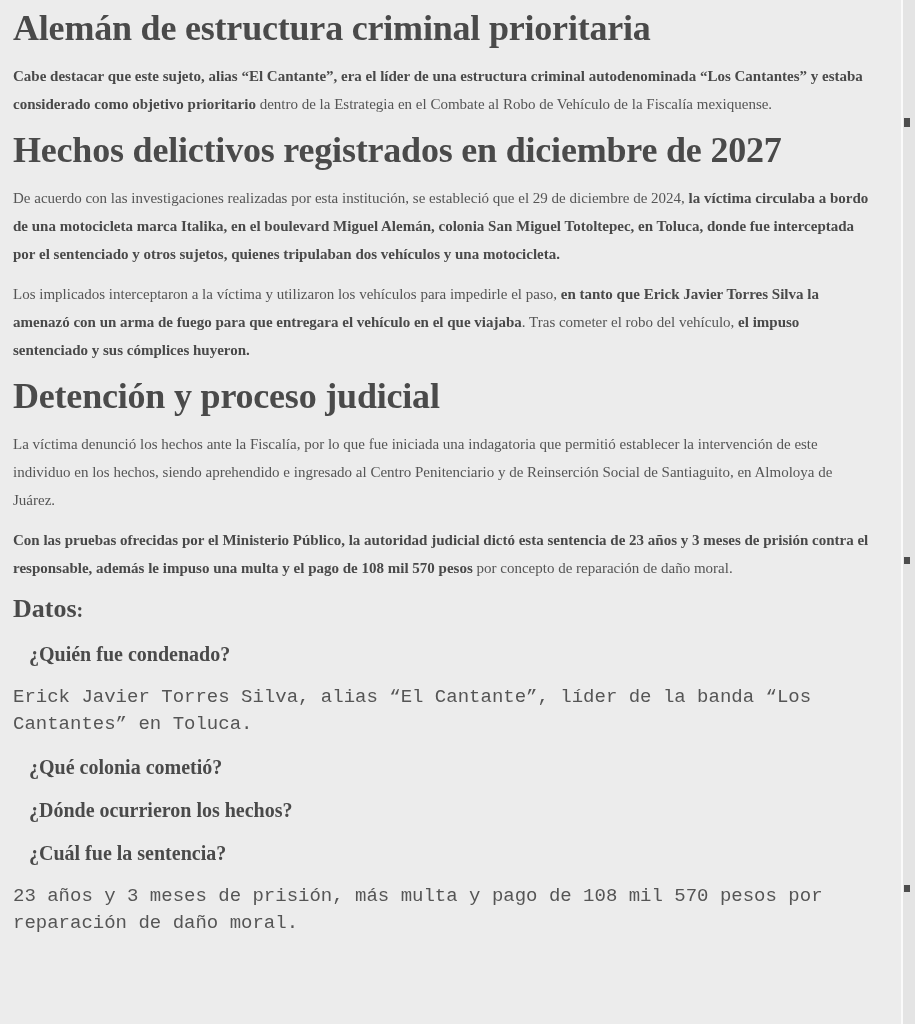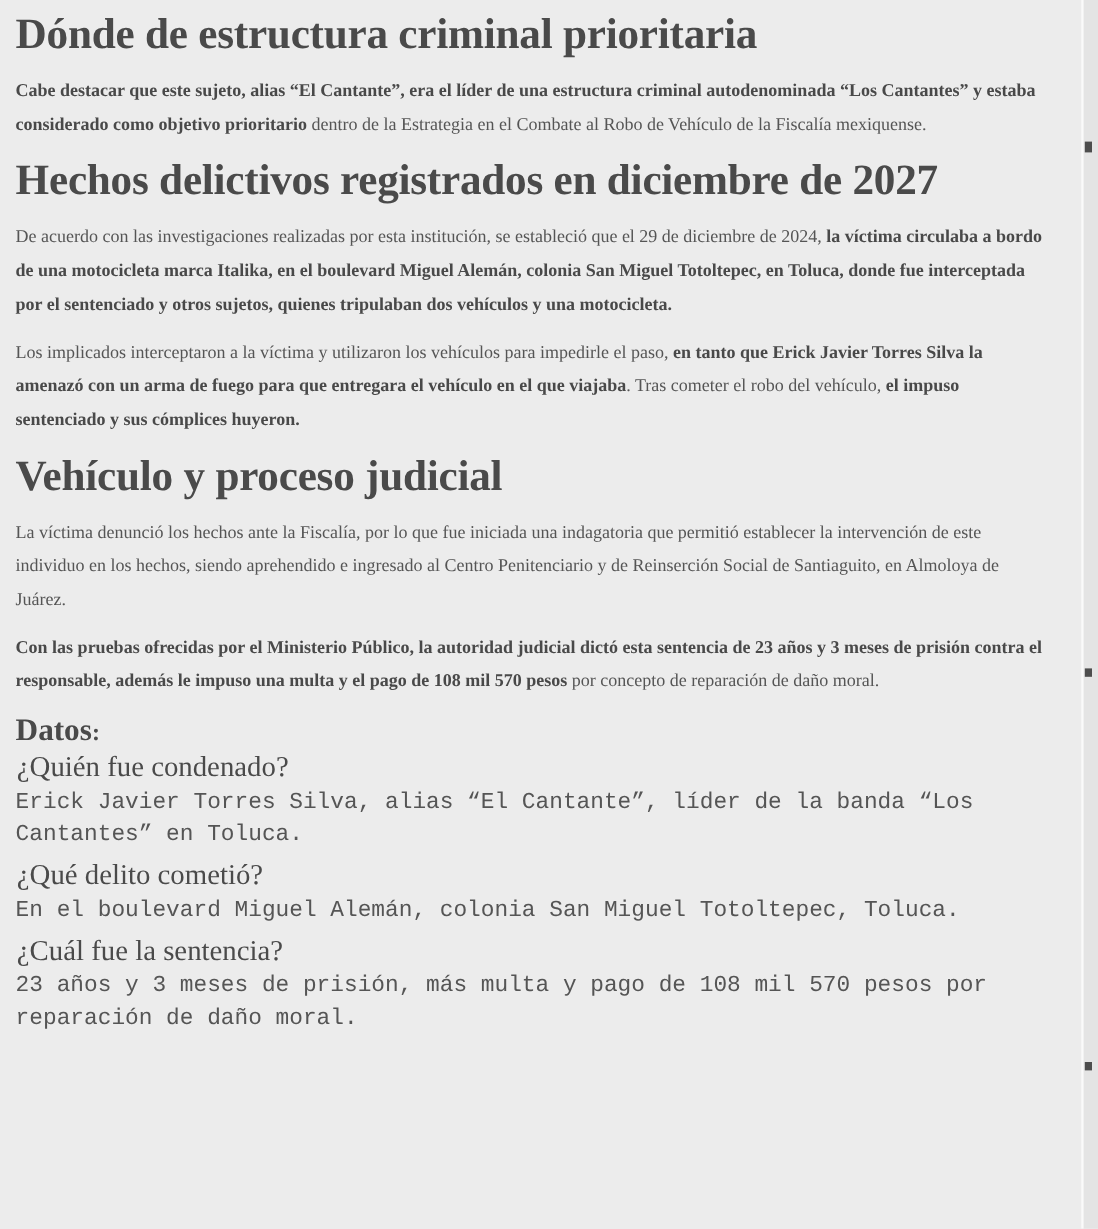--- a/index.html
+++ b/index.html
@@ -36,25 +36,25 @@
   .datos-heading {
     font-size: 26px;
     line-height: 30px;
     font-weight: bold;
     color: #4a4a4a;
     margin: 10px 0 0;
   }
   .datos-heading .colon { font-size: 20px; }
   .qa-block { margin: 0; }
   .qa-q {
-    font-size: 24px;
+    font-size: 20px;
     line-height: 27px;
-    font-weight: normal;
+    font-weight: bold;
     color: #4a4a4a;
-    margin: 1px;
+    margin: 16px;
   }
   .qa-a {
     font-size: 19px;
     line-height: 27px;
     color: #555555;
     margin: 0 0 8px;
     max-width: 872px;
     font-family: Liberation Mono, monospace;
   }
   
@@ -75,49 +75,49 @@
   }
   .frag-1 { top: 118px; height: 9px; }
   .frag-2 { top: 557px; height: 7px; }
   .frag-3 { top: 885px; height: 7px; }
 </style>
 </head>
 <body>
 
 <div class="content">
 
-  <h1 class="headline">Dónde de estructura criminal prioritaria</h1>
+  <h1 class="headline">Alemán de estructura criminal prioritaria</h1>
 
   <p class="body"><strong>Cabe destacar que este sujeto, alias “El Cantante”, era el líder de una estructura criminal autodenominada “Los Cantantes” y estaba considerado como objetivo prioritario</strong><span> dentro de la Estrategia en el Combate al Robo de Vehículo de la Fiscalía mexiquense.</span></p>
 
   <h2 class="headline">Hechos delictivos registrados en diciembre de 2027</h2>
 
   <p class="body"><span>De acuerdo con las investigaciones realizadas por esta institución, se estableció que el 29 de diciembre de 2024, </span><strong>la víctima circulaba a bordo de una motocicleta marca Italika, en el boulevard Miguel Alemán, colonia San Miguel Totoltepec, en Toluca, donde fue interceptada por el sentenciado y otros sujetos, quienes tripulaban dos vehículos y una motocicleta.</strong></p>
 
   <p class="body"><span>Los implicados interceptaron a la víctima y utilizaron los vehículos para impedirle el paso, </span><strong>en tanto que Erick Javier Torres Silva la amenazó con un arma de fuego para que entregara el vehículo en el que viajaba</strong><span>. Tras cometer el robo del vehículo, </span><strong>el impuso sentenciado y sus cómplices huyeron.</strong></p>
 
-  <h2 class="headline">Vehículo y proceso judicial</h2>
+  <h2 class="headline">Detención y proceso judicial</h2>
 
   <p class="body">La víctima denunció los hechos ante la Fiscalía, por lo que fue iniciada una indagatoria que permitió establecer la intervención de este individuo en los hechos, siendo aprehendido e ingresado al Centro Penitenciario y de Reinserción Social de Santiaguito, en Almoloya de Juárez.</p>
 
   <p class="body"><strong>Con las pruebas ofrecidas por el Ministerio Público, la autoridad judicial dictó esta sentencia de 23 años y 3 meses de prisión contra el responsable, además le impuso una multa y el pago de 108 mil 570 pesos</strong><span> por concepto de reparación de daño moral.</span></p>
 
   <h3 class="datos-heading"><span>Datos</span><span class="colon">:</span></h3>
 
   <div class="qa-block">
     <p class="qa-q">¿Quién fue condenado?</p>
     <p class="qa-a">Erick Javier Torres Silva, alias “El Cantante”, líder de la banda “Los Cantantes” en Toluca.</p>
   </div>
 
   <div class="qa-block">
-    <p class="qa-q">¿Qué delito cometió?</p>
+    <p class="qa-q">¿Qué colonia cometió?</p>
   </div>
 
   <div class="qa-block">
-    <p class="qa-a">En el boulevard Miguel Alemán, colonia San Miguel Totoltepec, Toluca.</p>
+    <p class="qa-q">¿Dónde ocurrieron los hechos?</p>
   </div>
 
   <div class="qa-block">
     <p class="qa-q">¿Cuál fue la sentencia?</p>
     <p class="qa-a">23 años y 3 meses de prisión, más multa y pago de 108 mil 570 pesos por reparación de daño moral.</p>
   </div>
 
 
 </div>
 

